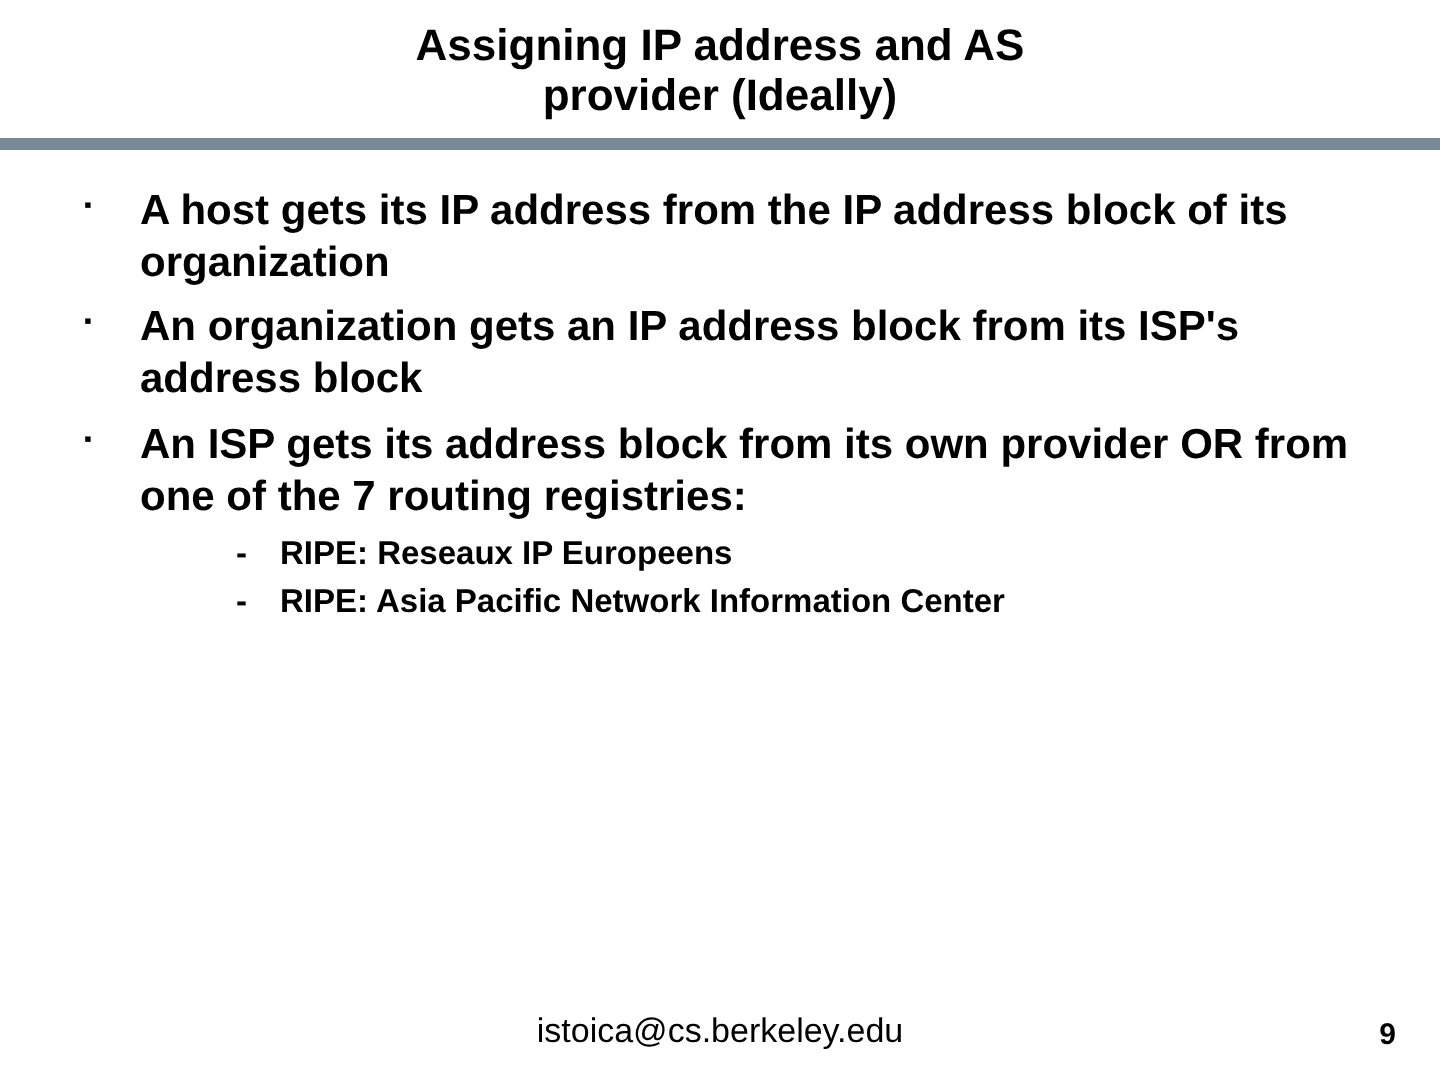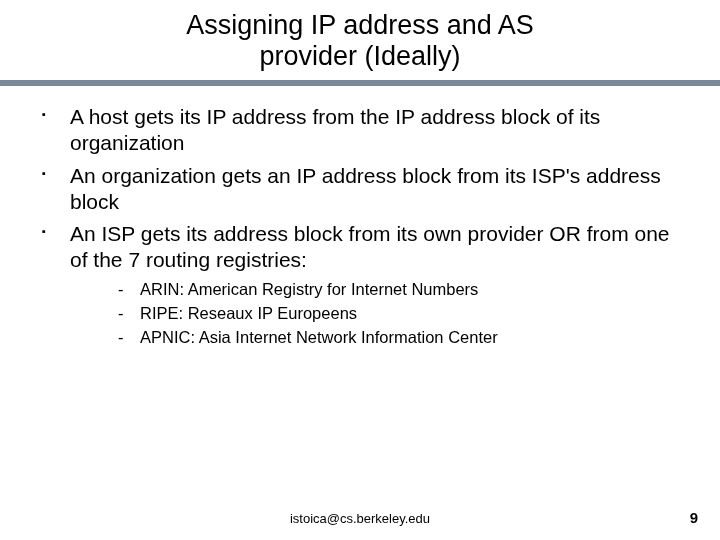--- a/index.html
+++ b/index.html
@@ -13,22 +13,22 @@
     overflow: hidden;
   }
   .slide {
     position: relative;
     width: 720px;
     height: 540px;
     box-sizing: border-box;
   }
   .title {
     text-align: center;
-    font-weight: normal;
-    font-size: 27px;
+    font-weight: bold;
+    font-size: 22px;
     line-height: 1.15;
     padding: 10px 80px 8px 80px;
   }
   .rule {
     height: 6px;
     background: #7a8a99;
     margin: 0 0 18px 0;
     width: 100%;
   }
   .content {
@@ -37,20 +37,21 @@
   ul.level1 {
     list-style: none;
     margin: 0;
     padding: 0;
   }
   ul.level1 > li {
     position: relative;
     padding: 0 0 6px 42px;
     font-size: 21px;
     line-height: 1.25;
+    font-weight: bold;
   }
   ul.level1 > li::before {
     content: "▪";
     position: absolute;
     left: 14px;
     top: 4px;
     font-size: 11px;
     color: #000;
   }
   ul.level2 {
@@ -69,21 +70,21 @@
     position: absolute;
     left: 48px;
     top: 0;
     color: #000;
   }
   .footer-email {
     position: absolute;
     bottom: 14px;
     width: 100%;
     text-align: center;
-    font-size: 13px;
+    font-size: 17px;
     color: #000;
   }
   .footer-pagenum {
     position: absolute;
     bottom: 14px;
     right: 22px;
     font-size: 15px;
     font-weight: bold;
     color: #000;
   }
@@ -105,27 +106,24 @@
       <li>
         <span>A host gets its IP address from the IP address block of its organization</span>
       </li>
       <li>
         <span>An organization gets an IP address block from its ISP's address block</span>
       </li>
       <li>
         <span>An ISP gets its address block from its own provider OR from one of the 7 routing registries:</span>
         <ul class="level2">
           <li>
-            <span>ARIN: American Registry for Internet Numbers</span>
-          </li>
-          <li>
             <span>RIPE: Reseaux IP Europeens</span>
           </li>
           <li>
-            <span>APNIC: Asia Internet Network Information Center</span>
+            <span>RIPE: Asia Pacific Network Information Center</span>
           </li>
         </ul>
       </li>
     </ul>
   </div>
 
   <div class="footer-email">istoica@cs.berkeley.edu</div>
   <div class="footer-pagenum">9</div>
 
 </div>

